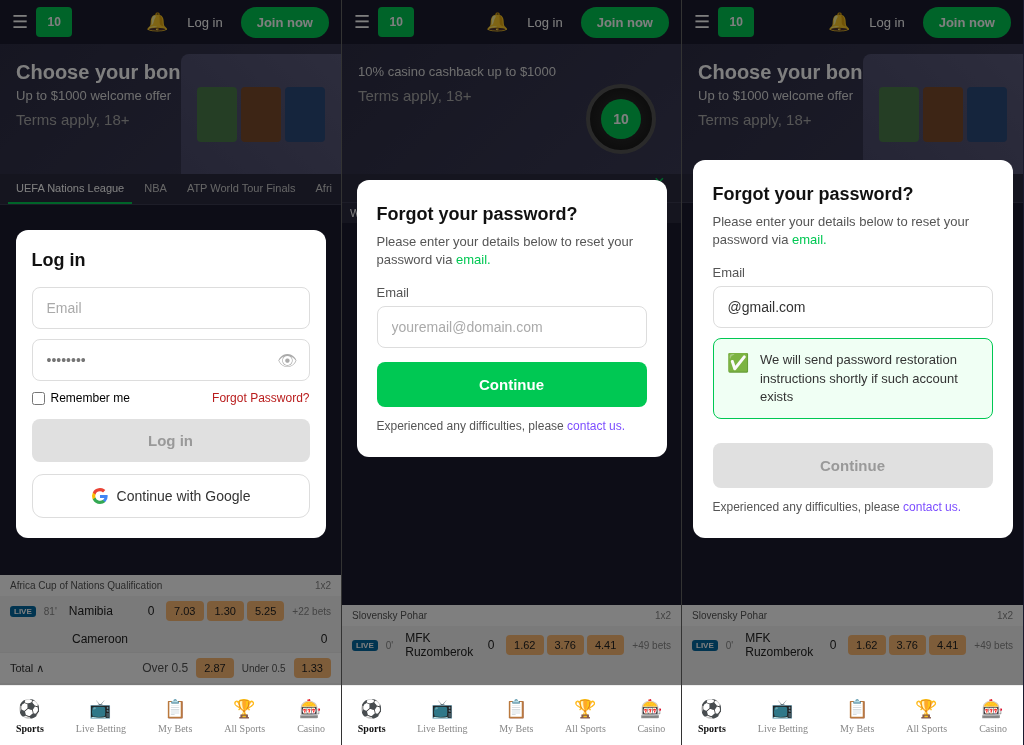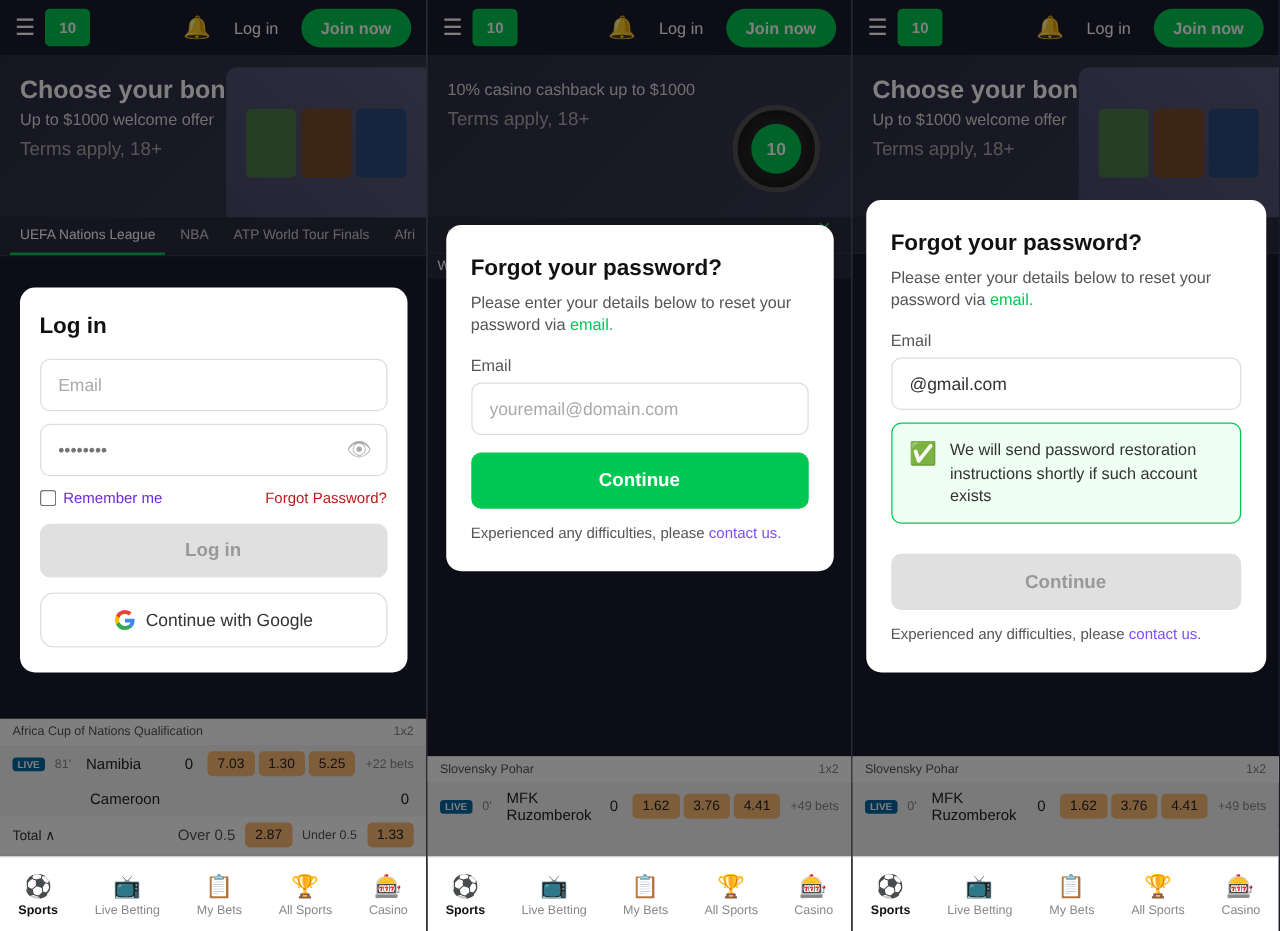--- a/index.html
+++ b/index.html
@@ -206,21 +206,21 @@
     }
 
     .remember-row {
       display: flex;
       align-items: center;
       justify-content: space-between;
       margin-bottom: 14px;
     }
 
     .remember-left { display: flex; align-items: center; gap: 6px; }
-    .remember-label { font-size: 12px; color: #6d28d9; }
+    .remember-label { font-size: 12px; color: #000000; }
     .forgot-link { font-size: 12px; color: #b91c1c; cursor: pointer; }
 
     .login-submit-btn {
       width: 100%;
       background: #e0e0e0;
       color: #999;
       border: none;
       border-radius: 8px;
       padding: 13px;
       font-size: 15px;
@@ -384,21 +384,21 @@
     .nav-item {
       display: flex;
       flex-direction: column;
       align-items: center;
       gap: 3px;
       cursor: pointer;
     }
 
     .nav-icon { font-size: 18px; color: #888; }
     .nav-icon.active { color: #111; }
-    .nav-label { font-size: 10px; color: #888; }
+    .nav-label { font-size: 10px; color: #888; font-family: Liberation Serif, serif; }
     .nav-label.active { color: #111; font-weight: 600; }
 
     
     .world-cup-banner {
       background: #2a2a3e;
       padding: 4px 8px;
       display: flex;
       align-items: center;
       gap: 8px;
       color: white;

